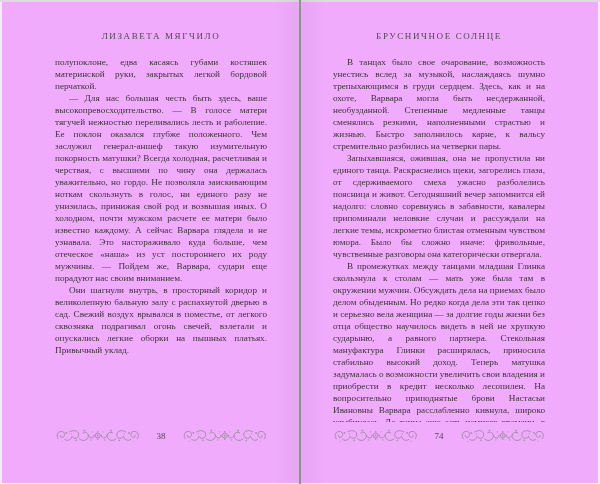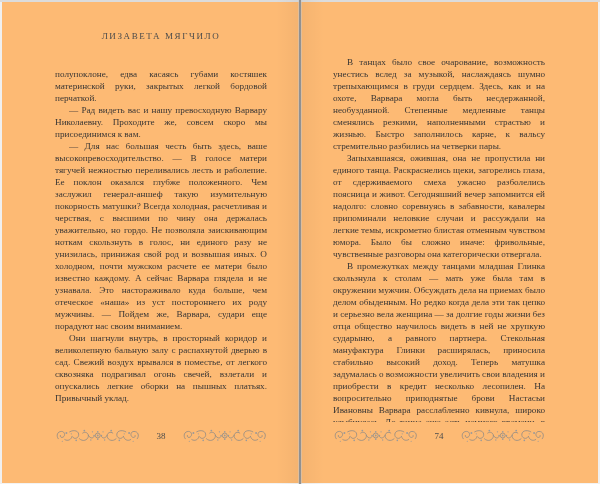--- a/index.html
+++ b/index.html
@@ -4,21 +4,21 @@
 <style>
   html, body {
     margin: 0;
     padding: 0;
     background: #ffffff;
   }
   .spread {
     position: relative;
     width: 600px;
     height: 484px;
-    background: #fdba74;
+    background: #f0abfc;
     box-shadow: inset 0 2px 0 #dcdcdc,
                 inset 2px 0 0 #f0f0f0,
                 inset -2px 0 0 #f0f0f0,
                 inset 0 -1px 0 #f3f3f3;
     overflow: hidden;
     font-family: "Liberation Serif", "DejaVu Serif", serif;
   }
   .spine {
     position: absolute;
     left: 298px;
@@ -74,21 +74,21 @@
     color: #393634;
     text-align: justify;
   }
   .page-body p {
     margin: 0;
     text-indent: 14px;
     hyphens: auto;
     -webkit-hyphens: auto;
     word-spacing: -0.2px;
   }
-  .page-body p.no-indent { text-indent: 0; margin-top: 12px; }
+  .page-body p.no-indent { text-indent: 0; }
 
   .page-footer {
     position: absolute;
     top: 427px;
     left: 0;
     width: 100%;
     display: flex;
     align-items: center;
     justify-content: center;
     gap: 16px;
@@ -134,37 +134,37 @@
 
 <div class="spread">
   <div class="gutter-shade gl"></div>
   <div class="gutter-shade gr"></div>
   <div class="spine"></div>
 
   <section class="page left">
     <header class="running-header">ЛИЗАВЕТА МЯГЧИЛО</header>
     <div class="page-body">
       <p class="no-indent">полупоклоне, едва касаясь губами костяшек материнской руки, закрытых легкой бордовой перчаткой.</p>
-      <p>— Рад видеть вас и нашу превосходную Варвару Николаевну. Проходите же, совсем скоро мы присоединимся к вам.</p>
       <p>— Для нас большая честь быть здесь, ваше высокопревосходительство. — В голосе матери тягучей нежностью переливались лесть и раболепие. Ее поклон оказался глубже положенного. Чем заслужил генерал-аншеф такую изумительную покорность матушки? Всегда холодная, расчетливая и черствая, с высшими по чину она держалась уважительно, но гордо. Не позволяла заискивающим ноткам скользнуть в голос, ни единого разу не унизилась, принижая свой род и возвышая иных. О холодном, почти мужском расчете ее матери было известно каждому. А сейчас Варвара глядела и не узнавала. Это настораживало куда больше, чем отеческое «наша» из уст постороннего их роду мужчины. — Пойдем же, Варвара, судари еще порадуют нас своим вниманием.</p>
       <p>Они шагнули внутрь, в просторный коридор и великолепную бальную залу с распахнутой дверью в сад. Свежий воздух врывался в поместье, от легкого сквозняка подрагивал огонь свечей, взлетали и опускались легкие оборки на пышных платьях. Привычный уклад.</p>
 
     </div>
     <footer class="page-footer">
       <svg class="orn" viewBox="0 0 105 18">
           <use href="#orn"></use>
         </svg>
       <span class="pnum">38</span>
       <svg class="orn" viewBox="0 0 105 18">
           <use href="#orn"></use>
         </svg>
     </footer>
   </section>
 
   <section class="page right">
+    <header class="running-header">БРУСНИЧНОЕ СОЛНЦЕ</header>
     <div class="page-body">
       <p>В танцах было свое очарование, возможность унестись вслед за музыкой, наслаждаясь шумно трепыхающимся в груди сердцем. Здесь, как и на охоте, Варвара могла быть несдержанной, необузданной. Степенные медленные танцы сменялись резкими, наполненными страстью и жизнью. Быстро заполнилось карне, к вальсу стремительно разбились на четверки пары.</p>
       <p>Запыхавшаяся, ожившая, она не пропустила ни единого танца. Раскраснелись щеки, загорелись глаза, от сдерживаемого смеха ужасно разболелись поясница и живот. Сегодняшний вечер запомнится ей надолго: словно соревнуясь в забавности, кавалеры припоминали неловкие случаи и рассуждали на легкие темы, искрометно блистая отменным чувством юмора. Было бы сложно иначе: фривольные, чувственные разговоры она категорически отвергала.</p>
       <p>В промежутках между танцами младшая Глинка скользнула к столам — мать уже была там в окружении мужчин. Обсуждать дела на приемах было делом обыденным. Но редко когда дела эти так цепко и серьезно вела женщина — за долгие годы жизни без отца общество научилось видеть в ней не хрупкую сударыню, а равного партнера. Стекольная мануфактура Глинки расширялась, приносила стабильно высокий доход. Теперь матушка задумалась о возможности увеличить свои владения и приобрести в кредит несколько лесопилен. На вопросительно приподнятые брови Настасьи Ивановны Варвара расслабленно кивнула, широко улыбнулась. До танца еще есть немного времени, в горле першило и давно пересохло, хотелось пить. Прохладное вино расслабило, остудило пылающие руки и щеки. Захотелось снять перчатки и помахать горячими пальцами в воздухе, остужая бушующую в венах кровь. Может быть, перед банкетом ей удастся улизнуть в сад? Через открытые двери</p>
     </div>
     <footer class="page-footer">
       <svg class="orn" viewBox="0 0 105 18">
           <use href="#orn"></use>
         </svg>
       <span class="pnum">74</span>

